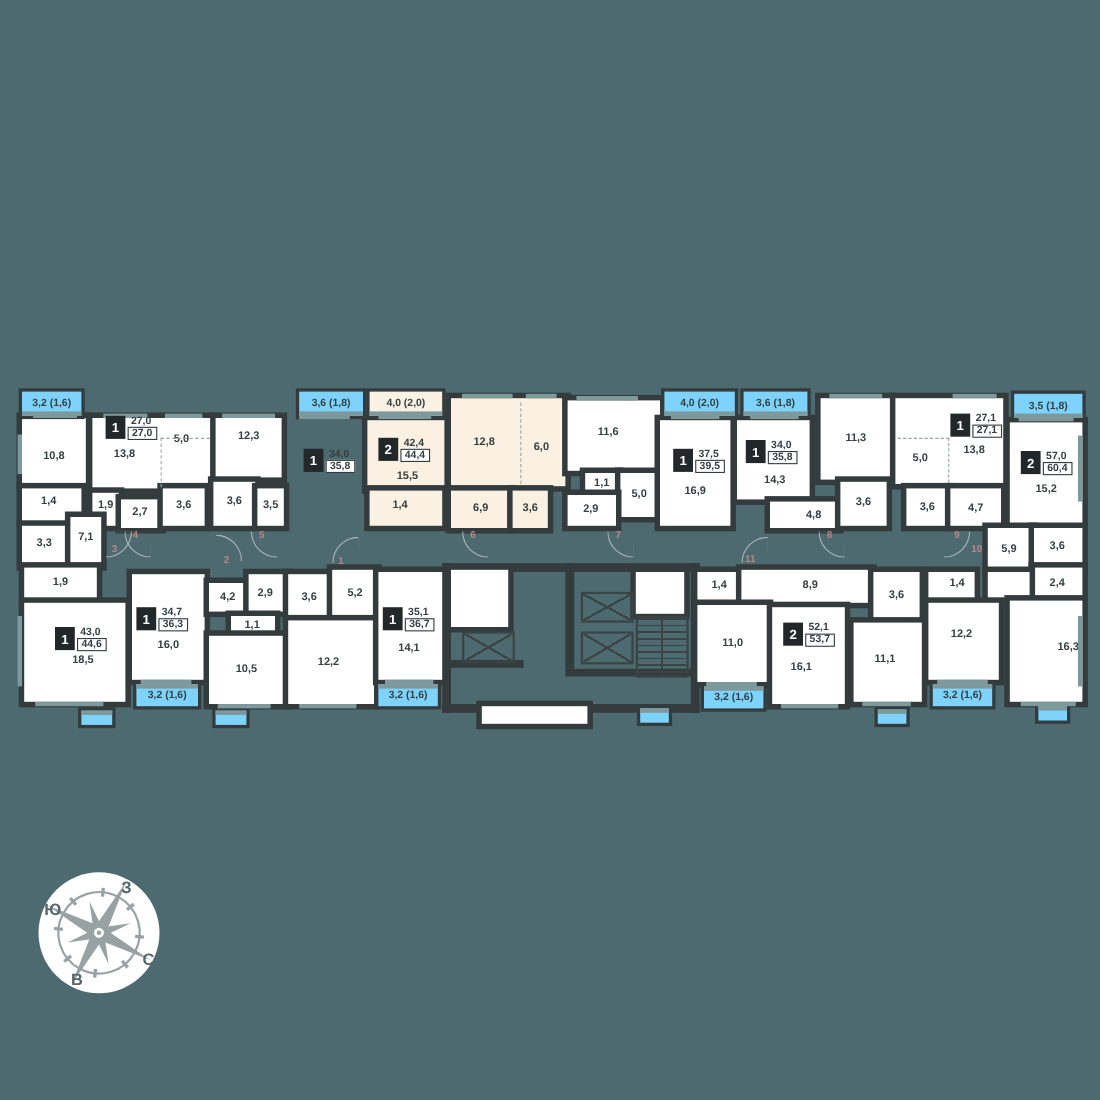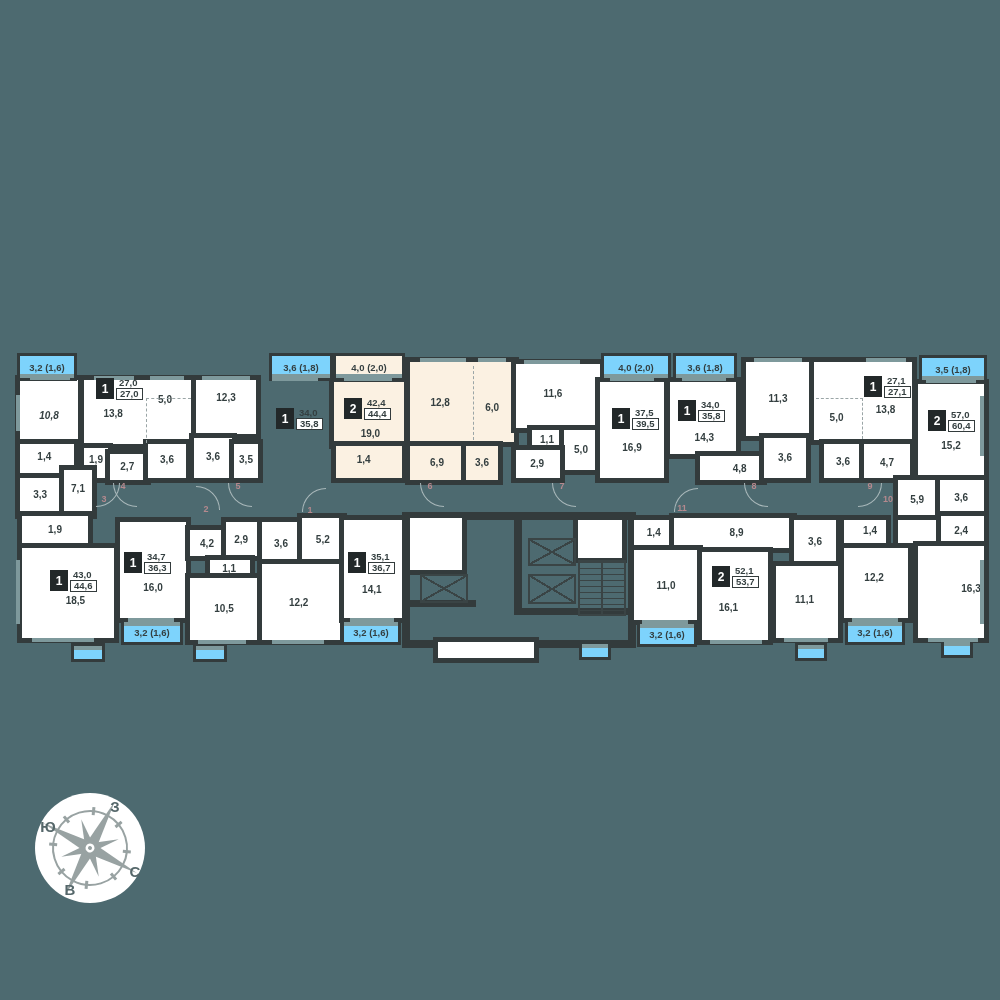--- a/index.html
+++ b/index.html
@@ -42,21 +42,21 @@
 
 <div id="plan">
     <div class="wall" style="left: 402px; top: 512px; width: 234px; height: 8px;"></div>
     <div class="wall" style="left: 402px; top: 512px; width: 8px; height: 136px;"></div>
     <div class="wall" style="left: 628px; top: 512px; width: 8px; height: 136px;"></div>
     <div class="wall" style="left: 402px; top: 640px; width: 234px; height: 8px;"></div>
     <div class="wall" style="left: 514px; top: 512px; width: 8px; height: 96px;"></div>
     <div class="wall" style="left: 514px; top: 608px; width: 122px; height: 7px;"></div>
     <div class="wall" style="left: 404px; top: 600px; width: 72px; height: 7px;"></div>
     <div class="room" style="left: 20px; top: 380px; width: 58px; height: 62px;">
-      <span class="rlabel" style="left: 50%; top: 56%; font-style: italic;">10,8</span>
+      <span class="rlabel" style="left: 50%; top: 56%;">10,8</span>
     </div>
     <div class="room" style="left: 84px; top: 380px; width: 108px; height: 64px;">
       <span class="rlabel" style="left: 27%; top: 52%;">13,8</span>
       <span class="rlabel" style="left: 75%; top: 30%;">5,0</span>
     </div>
     <div class="room" style="left: 196px; top: 380px; width: 60px; height: 54px;">
       <span class="rlabel" style="left: 50%; top: 32%;">12,3</span>
     </div>
     <div class="room" style="left: 20px; top: 444px; width: 54px; height: 30px;">
       <span class="rlabel" style="left: 45%; top: 40%;">1,4</span>
@@ -76,21 +76,21 @@
     <div class="room" style="left: 234px; top: 444px; width: 24px; height: 34px;">
       <span class="rlabel" style="left: 50%; top: 45%;">3,5</span>
     </div>
     <div class="room" style="left: 20px; top: 478px; width: 42px; height: 36px;">
       <span class="rlabel" style="left: 48%; top: 45%;">3,3</span>
     </div>
     <div class="room" style="left: 64px; top: 470px; width: 28px; height: 44px;">
       <span class="rlabel" style="left: 50%; top: 40%;">7,1</span>
     </div>
     <div class="room hl" style="left: 334px; top: 382px; width: 70px; height: 62px;">
-      <span class="rlabel" style="left: 52%; top: 82%;">19,0</span>
+      <span class="rlabel" style="left: 52%; top: 82%;">15,5</span>
     </div>
     <div class="room hl" style="left: 336px; top: 446px; width: 66px; height: 32px;">
       <span class="rlabel" style="left: 42%; top: 40%;">1,4</span>
     </div>
     <div class="room hl" style="left: 410px; top: 362px; width: 104px; height: 80px;">
       <span class="rlabel" style="left: 29%; top: 50%;">12,8</span>
       <span class="rlabel" style="left: 79%; top: 56%;">6,0</span>
     </div>
     <div class="room hl" style="left: 410px; top: 446px; width: 54px; height: 34px;">
       <span class="rlabel" style="left: 50%; top: 48%;">6,9</span>

